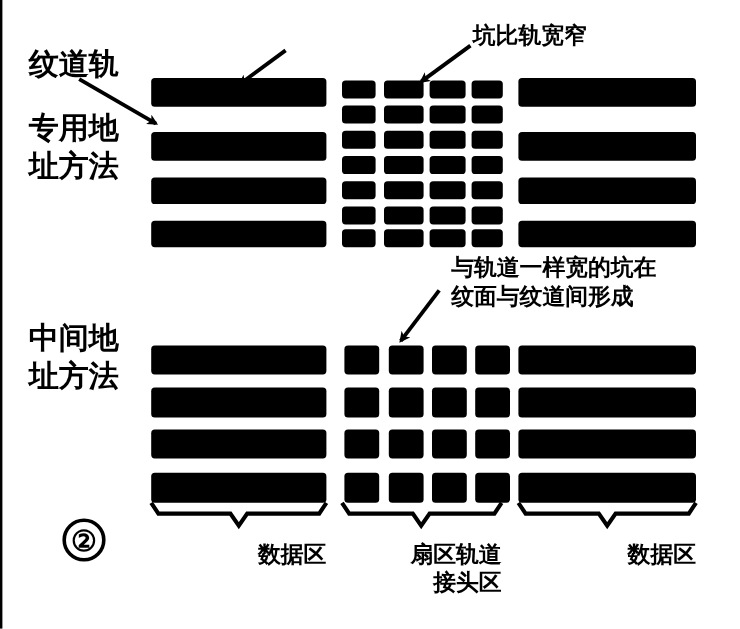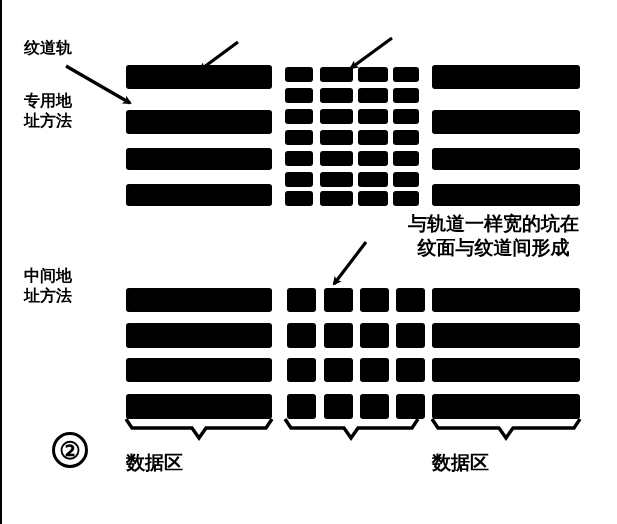--- a/index.html
+++ b/index.html
@@ -23,28 +23,28 @@
   .lbl {
     position: absolute;
     color: #000;
     font-weight: bold;
     font-family: "DejaVu Sans", "Liberation Sans", sans-serif;
     white-space: pre;
     line-height: 1.28;
     letter-spacing: 0px;
   }
   .lbl-side {
-    font-size: 16px;
+    font-size: 25px;
   }
   .lbl-anno {
     font-size: 19px;
   }
   .lbl-bottom {
     font-size: 19px;
-    text-align: left;
+    text-align: right;
   }
   .bar {
     position: absolute;
     background: #000;
     border-radius: 3px;
   }
   .cell {
     position: absolute;
     background: #000;
     border-radius: 3px;
@@ -77,21 +77,22 @@
 <body>
 
 <div id="figure">
 
   <div class="lbl lbl-side" style="left:22px; top:38px;">纹道轨</div>
   <div class="lbl lbl-side" style="left:22px; top:91px;">专用地
 址方法</div>
   <div class="lbl lbl-side" style="left:22px; top:266px;">中间地
 址方法</div>
 
-  <div class="lbl lbl-anno" style="left:374px; top:211px; text-align:center;margin-left:32px;">与轨道一样宽的坑在
+  <div class="lbl lbl-anno" style="left:392px; top:18px;">坑比轨宽窄</div>
+  <div class="lbl lbl-anno" style="left:374px; top:211px; text-align:left;">与轨道一样宽的坑在
 纹面与纹道间形成</div>
 
   <div class="bar" style="left:124px; top:65px;  width:146px; height:24px;"></div>
   <div class="bar" style="left:124px; top:110px; width:146px; height:24px;"></div>
   <div class="bar" style="left:124px; top:148px; width:146px; height:22px;"></div>
   <div class="bar" style="left:124px; top:184px; width:146px; height:22px;"></div>
 
   <div class="bar" style="left:430px; top:65px;  width:148px; height:24px;"></div>
   <div class="bar" style="left:430px; top:110px; width:148px; height:24px;"></div>
   <div class="bar" style="left:430px; top:148px; width:148px; height:22px;"></div>
@@ -158,20 +159,22 @@
   <div class="cell" style="left:394px; top:358px; width:29px; height:24px;"></div>
 
   <div class="cell" style="left:285px; top:394px; width:29px; height:25px;"></div>
   <div class="cell" style="left:322px; top:394px; width:29px; height:25px;"></div>
   <div class="cell" style="left:358px; top:394px; width:29px; height:25px;"></div>
   <div class="cell" style="left:394px; top:394px; width:29px; height:25px;"></div>
 
   <div class="circnum" style="left:50px; top:432px;">②</div>
 
   <div class="lbl lbl-bottom" style="left:124px; top:450px; width:146px;">数据区</div>
+  <div class="lbl lbl-bottom" style="left:283px; top:450px; width:133px;">扇区轨道
+接头区</div>
   <div class="lbl lbl-bottom" style="left:430px; top:450px; width:148px;">数据区</div>
 
   <svg class="overlay" viewBox="0 0 617 524" xmlns="http://www.w3.org/2000/svg">
     <defs>
       <marker id="ah" markerWidth="9" markerHeight="9" refX="7" refY="4.5" orient="auto" markerUnits="userSpaceOnUse">
         <path d="M0,0 L9,4.5 L0,9 L2.4,4.5 Z" fill="#000"></path>
       </marker>
     </defs>
 
     <line x1="236" y1="42" x2="198" y2="70" stroke="#000" stroke-width="3.2" marker-end="url(#ah)"></line>

